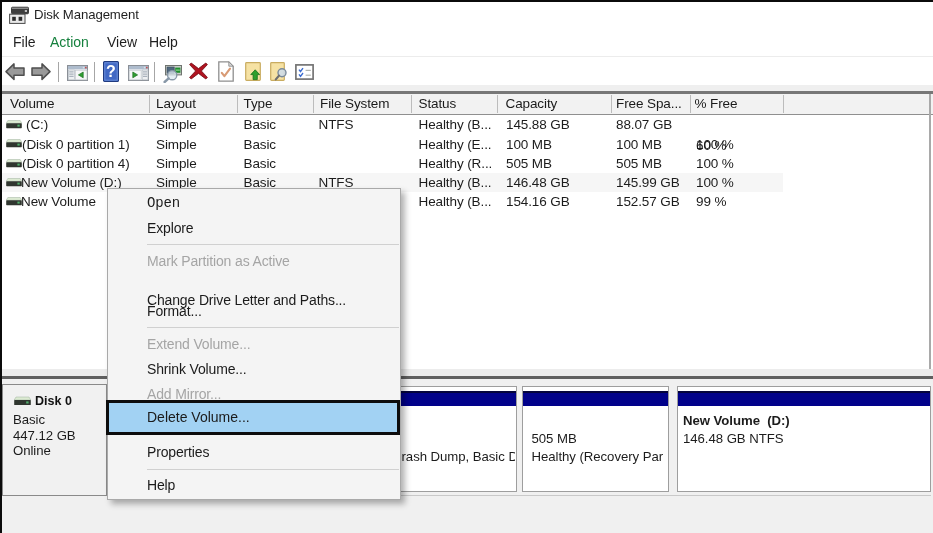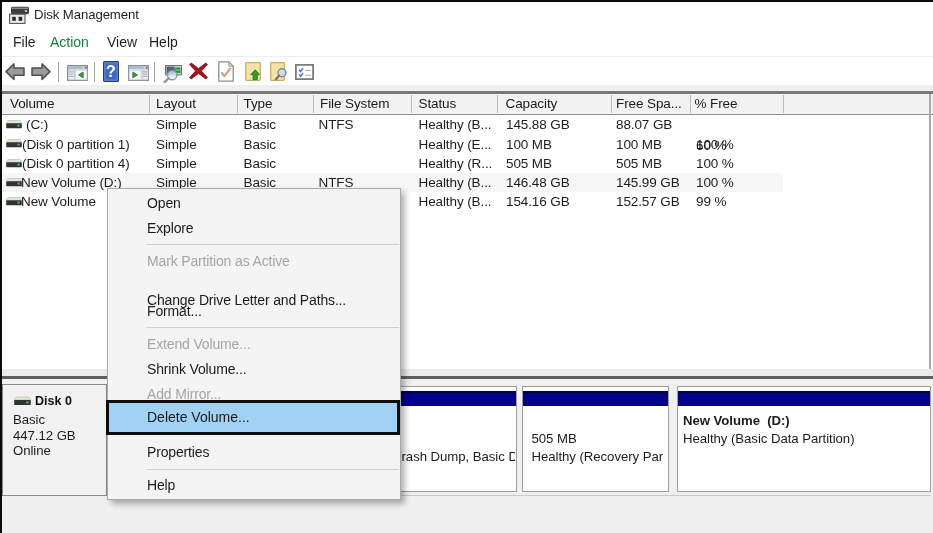--- a/index.html
+++ b/index.html
@@ -231,27 +231,27 @@
 <div class="a" style="left:523.1px;top:390.5px;width:144.6px;height:15px;background:linear-gradient(#04043c 0px,#04043c 1.5px,#01018a 1.5px);"></div>
 <div class="a" style="left:531.5px;top:430px;width:134px;height:38px;overflow:hidden;">
   <div class="dtxt" style="white-space:nowrap;">505 MB</div>
   <div class="dtxt" style="white-space:nowrap;">Healthy (Recovery Par</div>
 </div>
 
 <div class="a" style="left:677px;top:385.5px;width:254.3px;height:106px;background:#ffffff;border:1.2px solid #9e9e9e;box-sizing:border-box;"></div>
 <div class="a" style="left:678.3px;top:390.5px;width:251.7px;height:15px;background:linear-gradient(#04043c 0px,#04043c 1.5px,#01018a 1.5px);"></div>
 <div class="a" style="left:683px;top:412px;width:245px;height:56px;overflow:hidden;">
   <div class="dtxt" style="white-space:nowrap;font-weight:bold;">New Volume&nbsp; (D:)</div>
-  <div class="dtxt" style="white-space:nowrap;">Healthy (Basic Data Partition)</div>
+  <div class="dtxt" style="white-space:nowrap;">146.48 GB NTFS</div>
 </div>
 
 <div class="a" style="left:107px;top:495.2px;width:824px;height:1px;background:#c9c9c9;"></div>
 
 <div class="a" style="left:107px;top:188px;width:294px;height:312px;background:#f4f4f4;border:1px solid #a9a9a9;box-sizing:border-box;box-shadow:4px 4px 6px rgba(0,0,0,0.3);"></div>
-<div class="mi t" style="top:191px;">Open</div>
+<div class="mi t" style="top:191px;font-family:Liberation Mono, monospace;">Open</div>
 <div class="mi t" style="top:216px;">Explore</div>
 <div class="msep" style="top:244px;width:252px;"></div>
 <div class="mid t" style="top:249px;">Mark Partition as Active</div>
 <div class="mi t" style="top:288px;">Change Drive Letter and Paths...</div>
 <div class="mi t" style="top:299px;">Format...</div>
 <div class="msep" style="top:327px;width:252px;"></div>
 <div class="mid t" style="top:332px;text-align:center;">Extend Volume...</div>
 <div class="mi t" style="top:357px;">Shrink Volume...</div>
 <div class="mid t" style="top:382px;">Add Mirror...</div>
 <div class="mi t" style="top:440px;">Properties</div>

